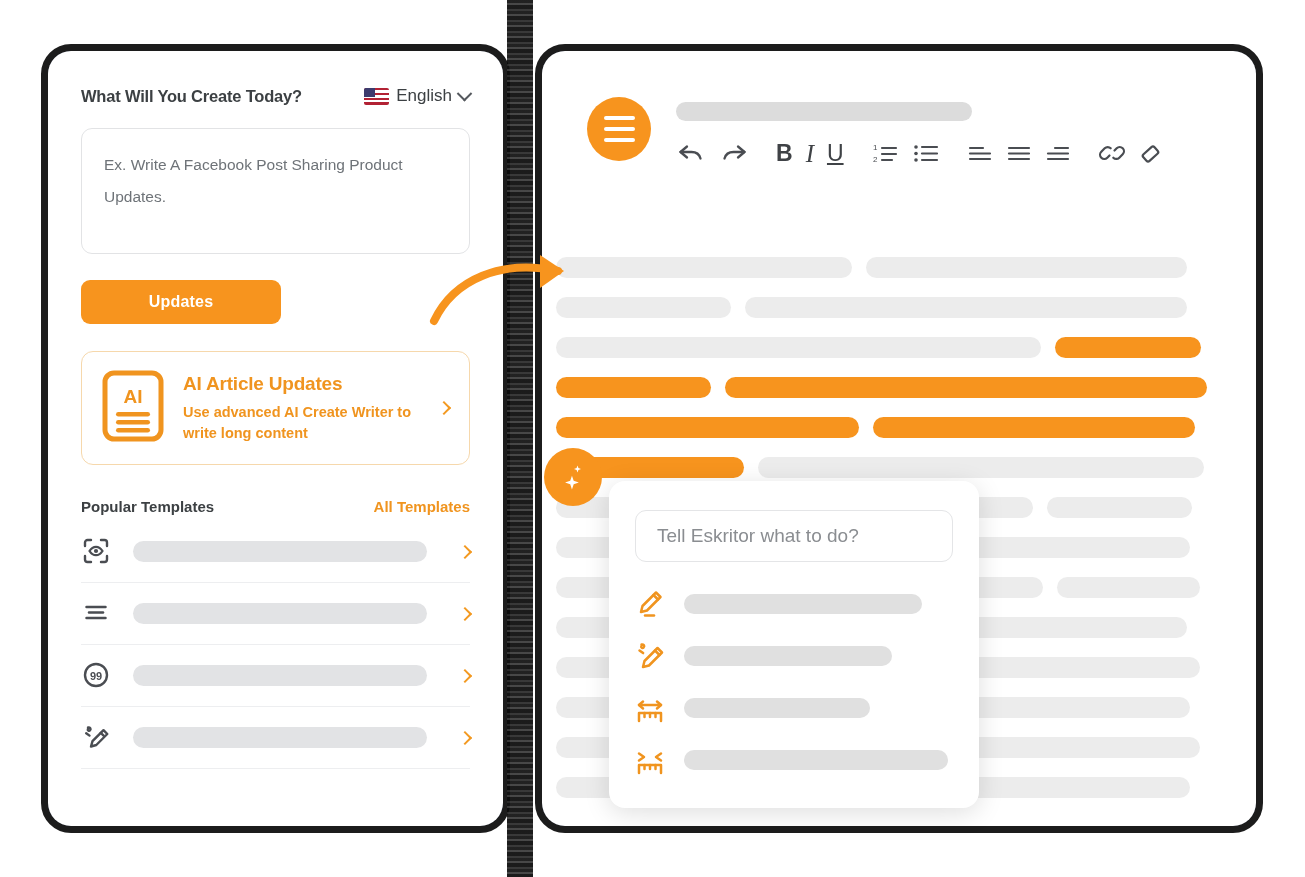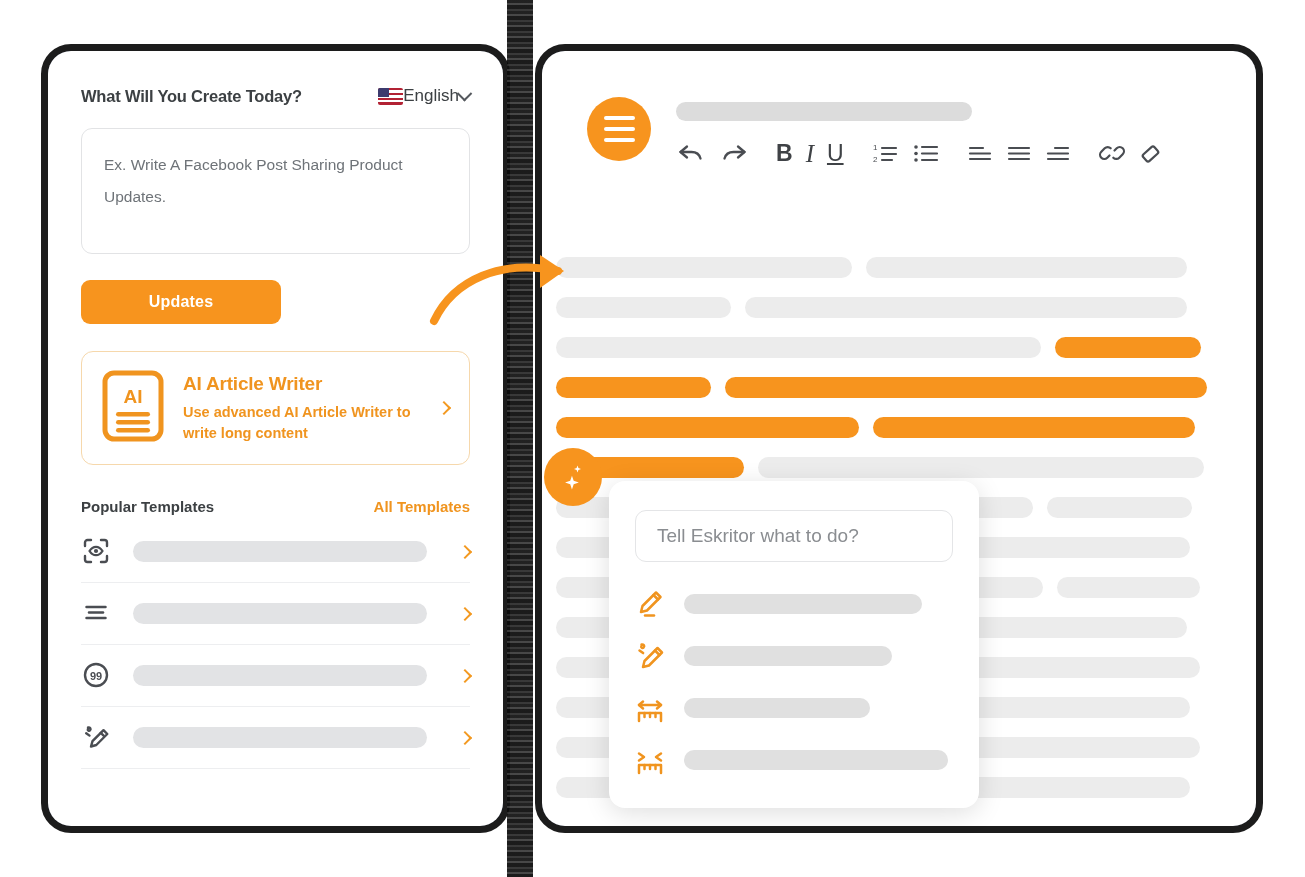--- a/index.html
+++ b/index.html
@@ -67,20 +67,21 @@
   .left-title {
     font-size: 16.5px;
     font-weight: bold;
     color: #3c4043;
     letter-spacing: -0.2px;
   }
 
   .lang-select {
     display: flex;
     align-items: center;
+    gap: 7px;
     cursor: pointer;
   }
 
   .flag {
     width: 25px;
     height: 17px;
     border-radius: 2px;
     position: relative;
     overflow: hidden;
     background: #ffffff;
@@ -439,22 +440,22 @@
           <span class="ai-doc-icon">
             <svg width="62" height="72" viewBox="0 0 62 72" fill="none">
               <rect x="3" y="3" width="56" height="66" rx="9" stroke="#f0941f" stroke-width="5"></rect>
               <text x="31" y="33" font-family="Liberation Sans, sans-serif" font-size="19" font-weight="bold" fill="#f0941f" text-anchor="middle">AI</text>
               <rect x="14" y="42" width="34" height="4.6" rx="2.3" fill="#f0941f"></rect>
               <rect x="14" y="50" width="34" height="4.6" rx="2.3" fill="#f0941f"></rect>
               <rect x="14" y="58" width="34" height="4.6" rx="2.3" fill="#f0941f"></rect>
             </svg>
           </span>
           <div class="ai-card-text">
-            <div class="ai-card-title">AI Article Writer</div>
-            <div class="ai-card-desc">Use advanced AI Article Writer to write long content</div>
+            <div class="ai-card-title">AI Article Updates</div>
+            <div class="ai-card-desc">Use advanced AI Create Writer to write long content</div>
           </div>
           <span class="chev-right"></span>
         </div>
 
         <div class="tmpl-head">
           <div class="tmpl-head-title">Popular Templates</div>
           <div class="tmpl-head-link">All Templates</div>
         </div>
 
         <div class="tmpl-list">

